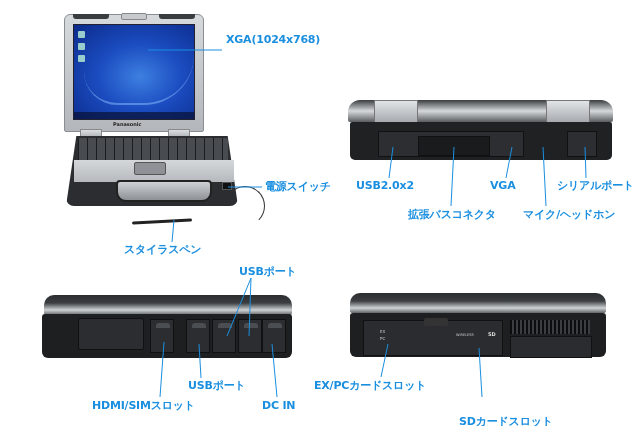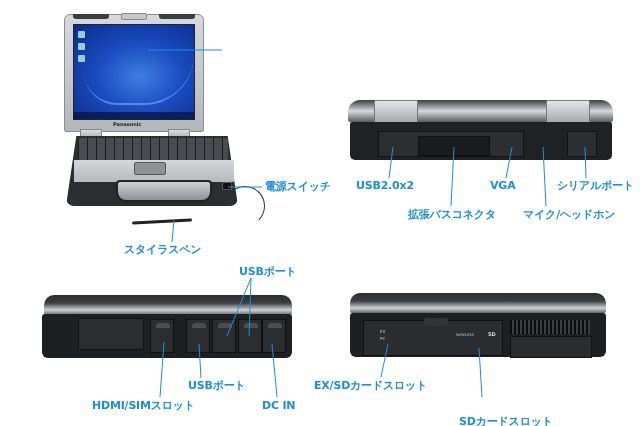--- a/index.html
+++ b/index.html
@@ -132,29 +132,30 @@
     <line x1="164" y1="342" x2="160" y2="397"></line>
     <line x1="199" y1="344" x2="201" y2="378"></line>
     <line x1="272" y1="344" x2="277" y2="397"></line>
 
     <line x1="388" y1="344" x2="381" y2="377"></line>
     <line x1="479" y1="348" x2="482" y2="397"></line>
   </g>
 </svg>
 
 <div class="label" style="left:226px;top:34px;line-height:12px">
+  <div>XGA(1024x768)</div>
 </div>
 <div class="label" style="left:265px;top:181px">電源スイッチ</div>
 <div class="label" style="left:124px;top:244px">スタイラスペン</div>
 
 <div class="label" style="left:356px;top:180px">USB2.0x2</div>
 <div class="label" style="left:408px;top:209px">拡張バスコネクタ</div>
 <div class="label" style="left:490px;top:180px">VGA</div>
 <div class="label" style="left:523px;top:209px">マイク/ヘッドホン</div>
 <div class="label" style="left:557px;top:180px">シリアルポート</div>
 
 <div class="label" style="left:239px;top:266px">USBポート</div>
 <div class="label" style="left:188px;top:380px">USBポート</div>
 <div class="label" style="left:92px;top:400px">HDMI/SIMスロット</div>
 <div class="label" style="left:262px;top:400px">DC IN</div>
 
-<div class="label" style="left:314px;top:380px">EX/SDカードスロット</div>
+<div class="label" style="left:314px;top:380px">EX/PCカードスロット</div>
 <div class="label" style="left:459px;top:416px">SDカードスロット</div>
 
 </body></html>

